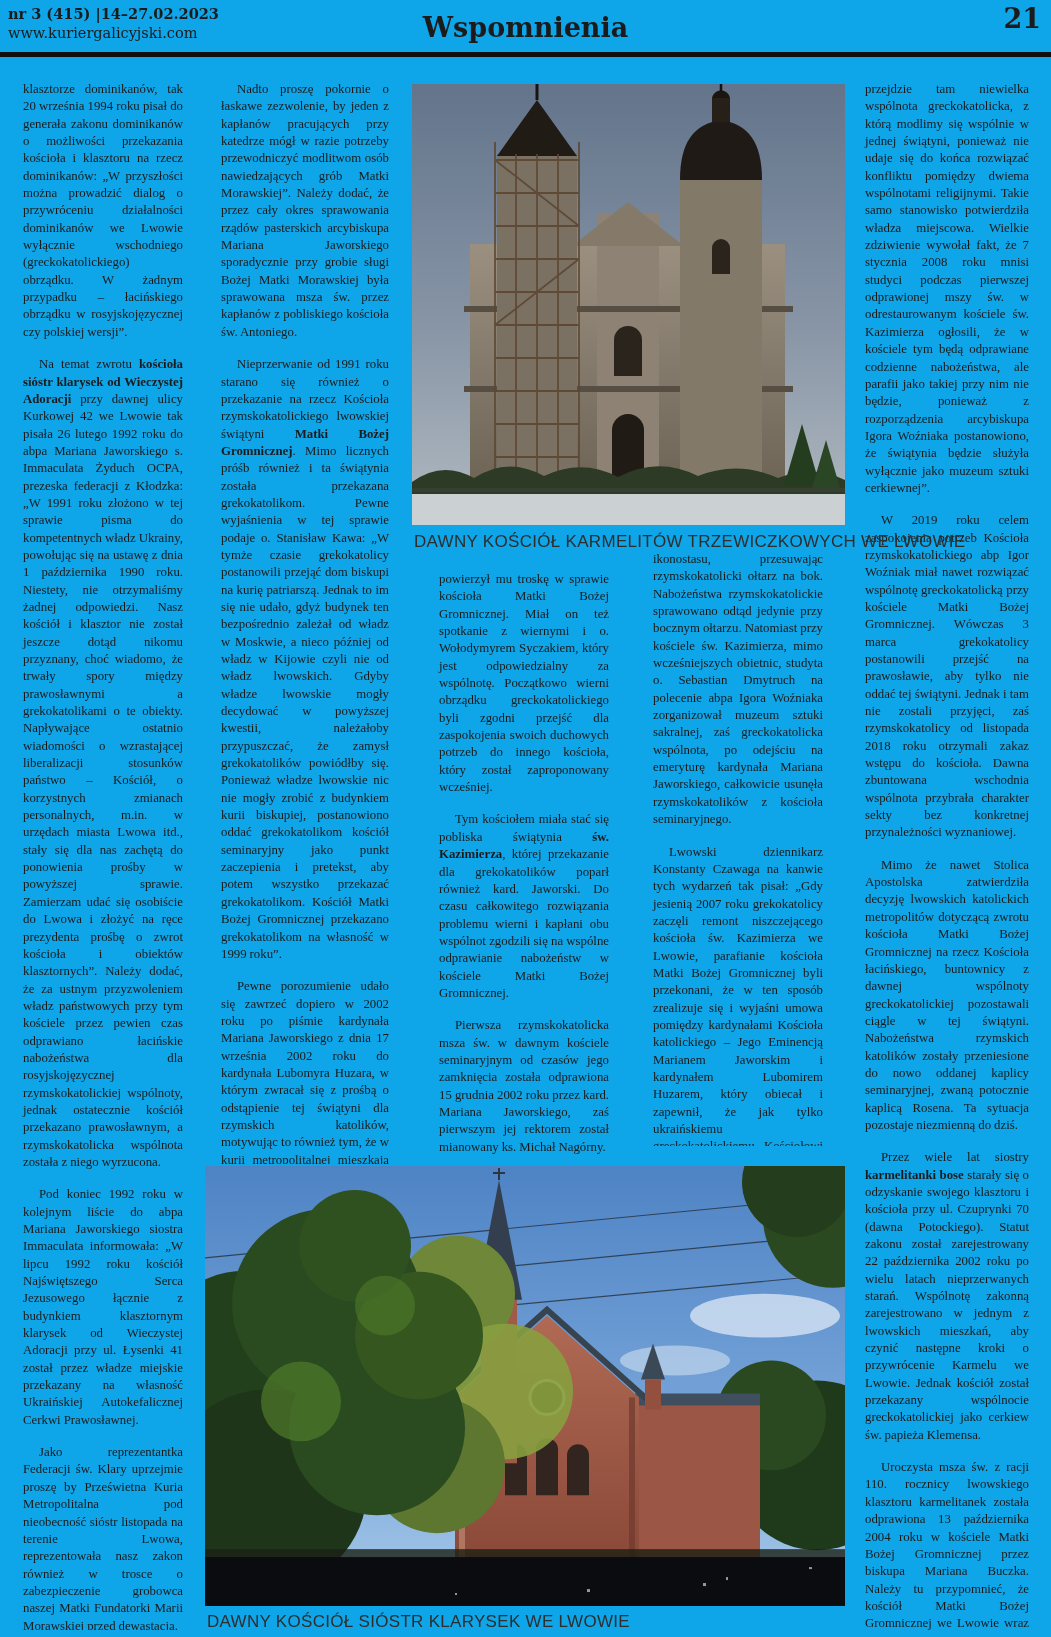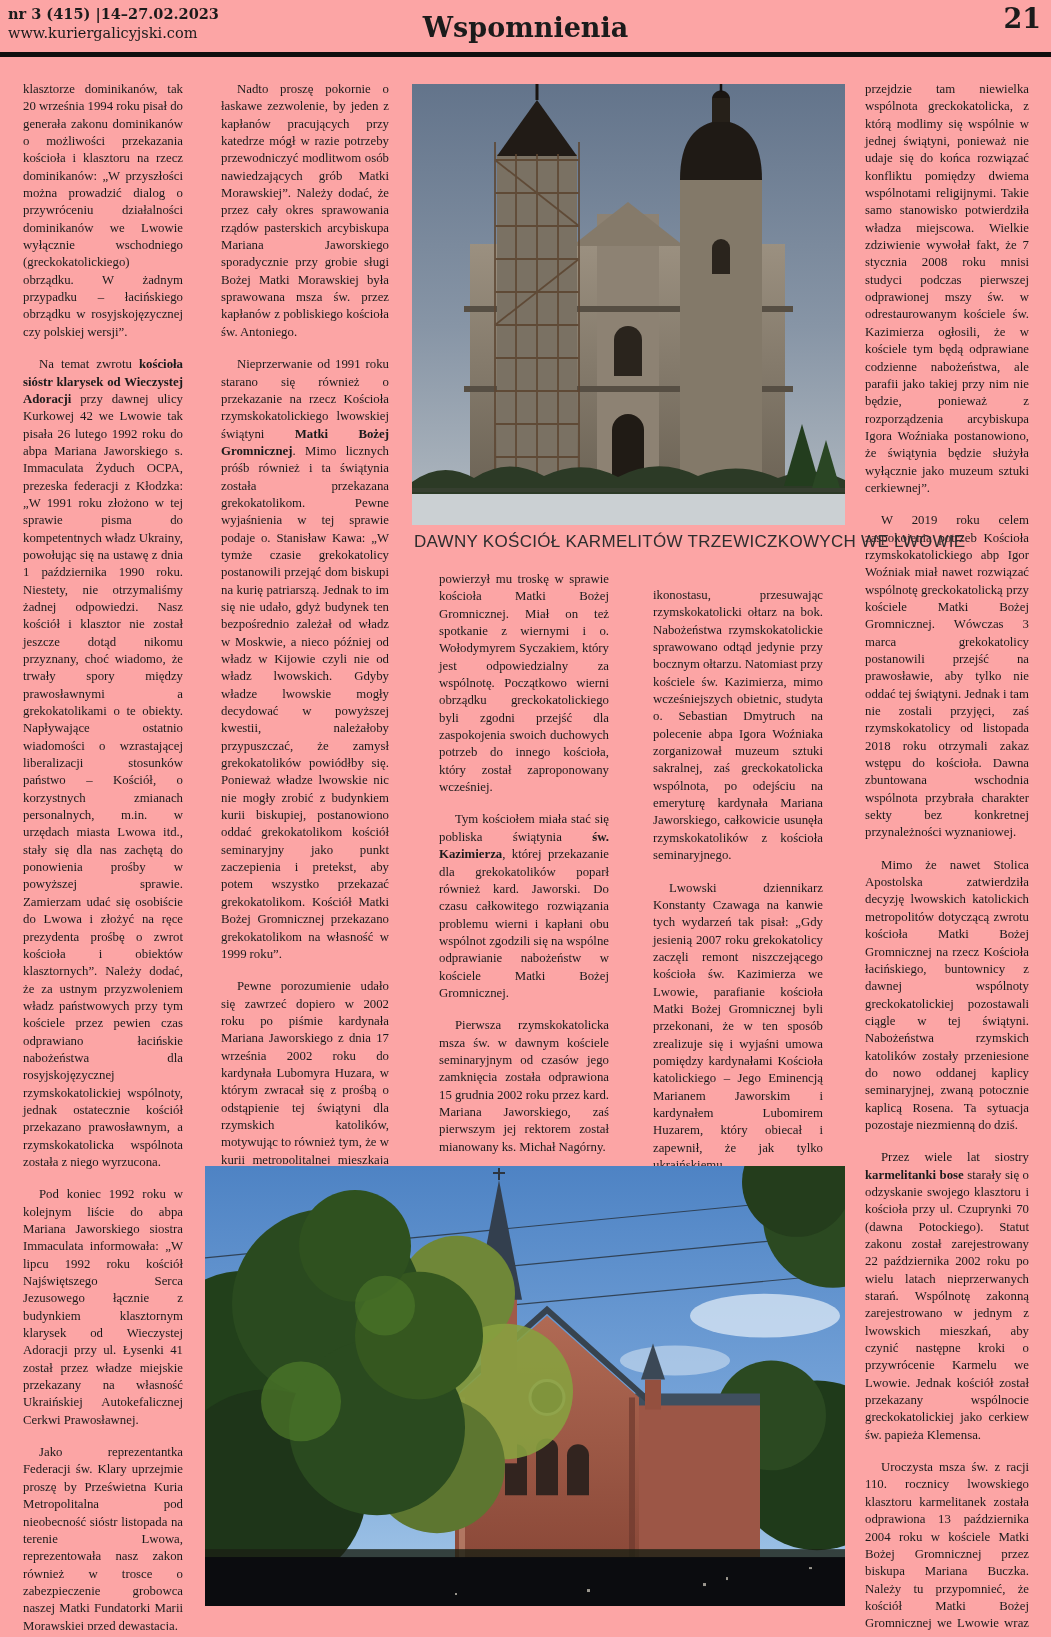--- a/index.html
+++ b/index.html
@@ -1,18 +1,18 @@
 <!DOCTYPE html>
 <html lang="pl"><head>
 <meta charset="utf-8">
 <style>
   html,body{margin:0;padding:0;background:#ffffff;}
   body{width:1051px;height:1637px;position:relative;overflow:hidden;
        font-family:"Liberation Serif",serif;color:#1b1b1b;}
-  .page{position:absolute;inset:0;background:#fca5a5;}
+  .page{position:absolute;inset:0;background:#0ea5e9;}
 
   
   .hdr{position:absolute;left:0;top:0;width:1051px;height:52px;}
   .hdr-rule{position:absolute;left:0;top:52px;width:1051px;height:5px;background:#0f0f0f;}
   .issue{position:absolute;left:8px;top:4px;font-size:14.5px;font-weight:700;
          font-family:"DejaVu Serif",serif;line-height:19px;white-space:nowrap;}
   .site{position:absolute;left:8px;top:25px;font-size:14.5px;font-weight:400;
         font-family:"DejaVu Serif",serif;white-space:nowrap;}
   .section{position:absolute;left:50%;transform:translateX(-50%);top:12px;
            font-size:27px;font-weight:700;font-family:"DejaVu Serif",serif;}
@@ -22,21 +22,21 @@
   
   .col{position:absolute;overflow:hidden;font-size:12.8px;line-height:17.35px;
        text-align:justify;hyphens:auto;-webkit-hyphens:auto;word-spacing:-0.2px;}
   .col p{margin:15px;text-indent:16px;}
   .col p.cont{text-indent:0;}
   .b{font-weight:700;}
 
   #col1{left:8px;  top:66px; width:190px;height:1564px;}
   #col2{left:206px;top:66px; width:198px;height:1098px;}
   #col3{left:424px;top:556px;width:200px;height:610px;}
-  #col4{left:638px;top:572px;width:200px;height:610px;}
+  #col4{left:638px;top:536px;width:200px;height:610px;}
   #col5{left:850px;top:66px; width:194px;height:1564px;}
 
   
   .photo{position:absolute;overflow:hidden;background:#6c7c90;}
   #photo1{left:412px;top:84px;width:433px;height:441px;}
   #photo2{left:205px;top:1166px;width:640px;height:440px;}
   .photo svg{display:block;width:100%;height:100%;}
   .caption{position:absolute;font-family:"Liberation Sans",sans-serif;
            font-size:17px;letter-spacing:0.3px;color:#2e2e2e;white-space:nowrap;}
   #cap1{left:414px;top:532px;width:430px;}
@@ -212,14 +212,15 @@
       <rect x="0" y="392" width="640" height="49" fill="#0b0c0f"></rect>
       <g fill="#e8e2d2" opacity="0.65">
         <rect x="382" y="424" width="3" height="3"></rect>
         <rect x="498" y="418" width="3" height="3"></rect>
         <rect x="521" y="412" width="2" height="3"></rect>
         <rect x="604" y="402" width="3" height="2"></rect>
         <rect x="250" y="428" width="2" height="2"></rect>
       </g>
     </svg>
   </div>
+  <div class="caption" id="cap2">DAWNY KOŚCIÓŁ SIÓSTR KLARYSEK WE LWOWIE</div>
 
 </div>
 
 </body></html>

